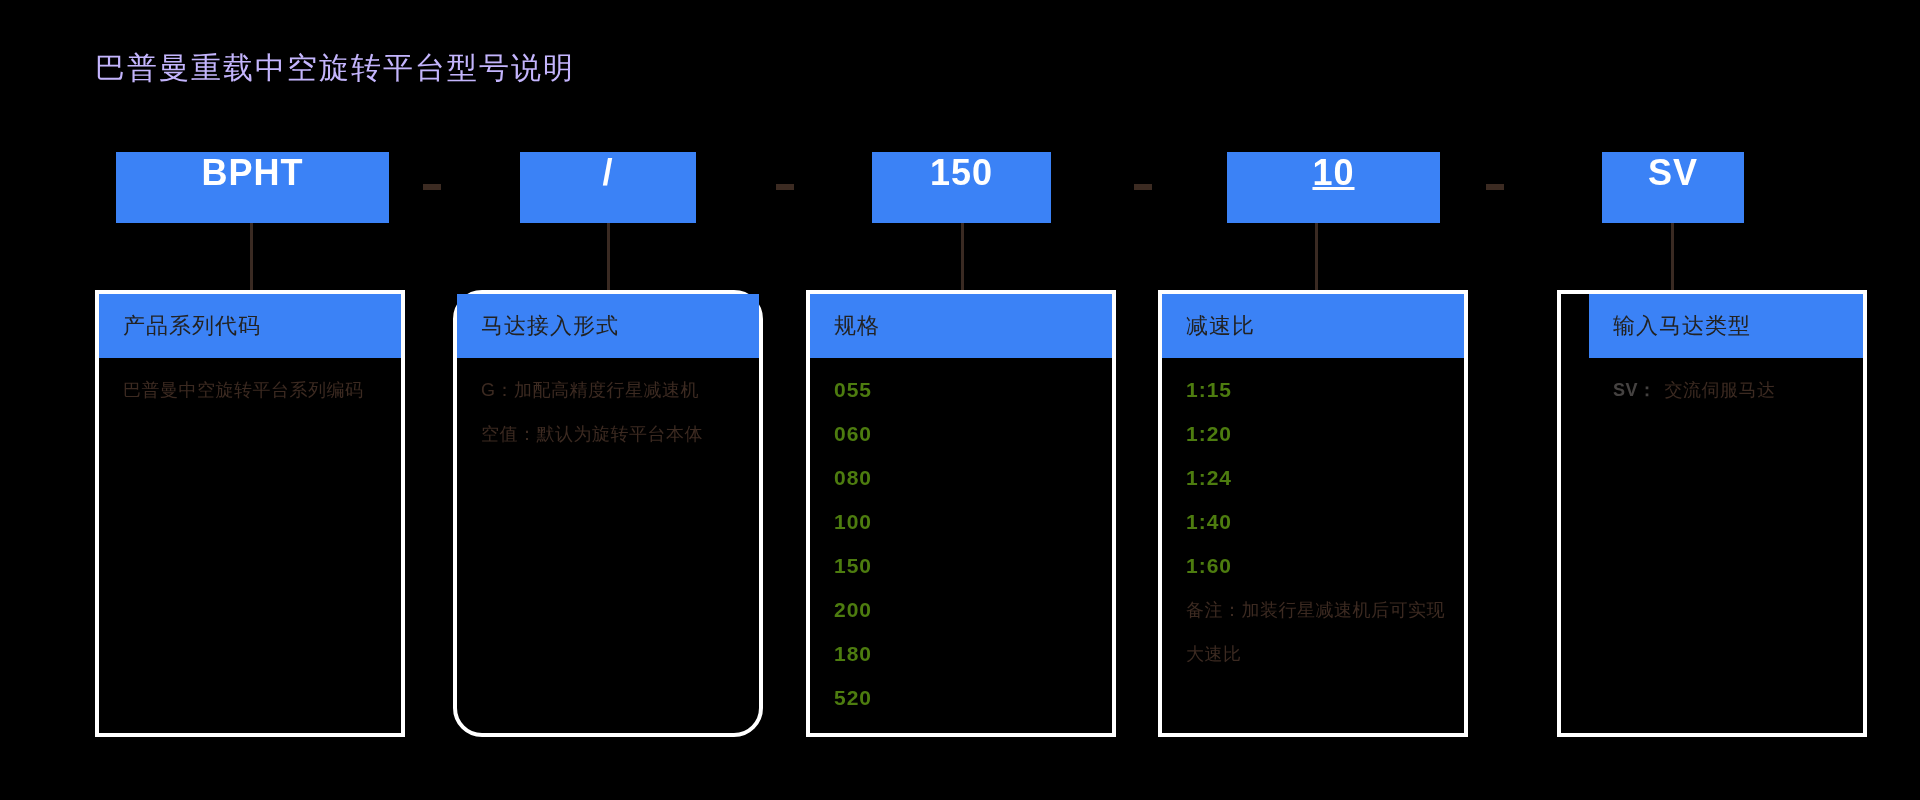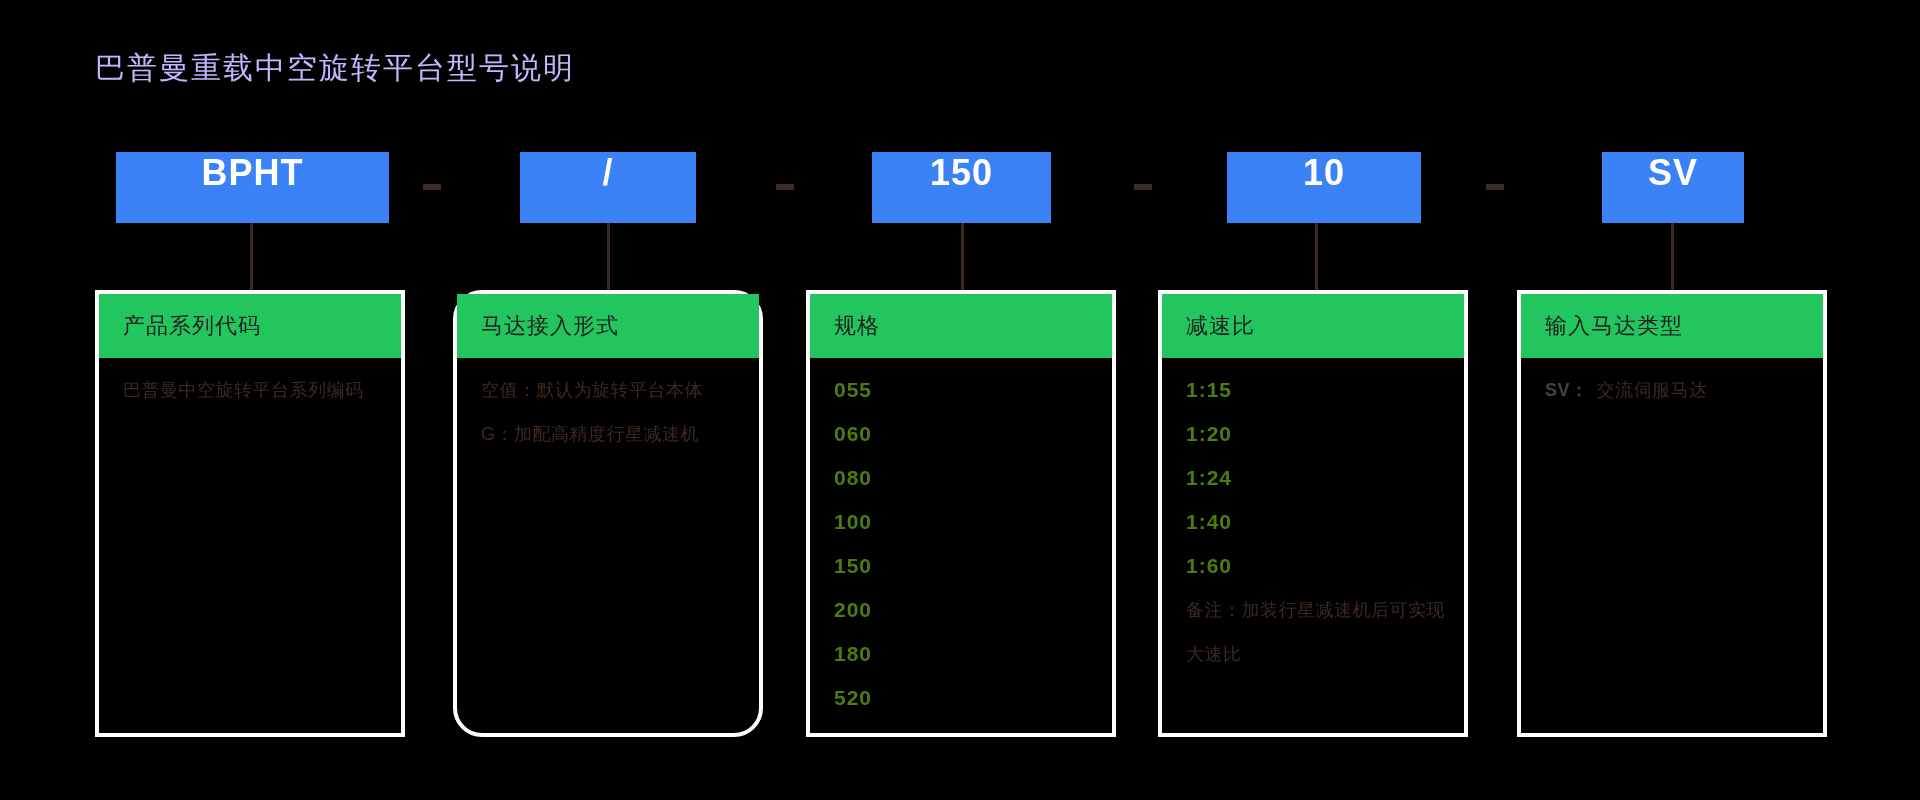--- a/index.html
+++ b/index.html
@@ -10,34 +10,34 @@
 
   .page-title{position:absolute;left:95px;top:48px;font-size:30px;font-weight:normal;
               color:#c4b5fd;letter-spacing:2px;white-space:nowrap;}
 
   .code-box{position:absolute;top:152px;height:71px;background:#3b82f6;color:#fff;
             display:flex;align-items:flex-start;justify-content:center;
             font-size:36px;font-weight:bold;letter-spacing:1px;}
   .seg0{left:116px;width:273px;}
   .seg1{left:520px;width:176px;}
   .seg2{left:872px;width:179px;}
-  .seg3{left:1227px;width:194px;}
+  .seg3{left:1227px;width:213px;text-decoration:underline;}
   .seg4{left:1602px;width:142px;}
 
   .dash{position:absolute;top:184px;width:18px;height:6px;background:#3c2b22;}
   .dash0{left:423px;} .dash1{left:776px;} .dash2{left:1134px;} .dash3{left:1486px;}
 
   .connector{position:absolute;top:223px;height:67px;width:3px;background:#3a2a22;}
   .conn0{left:250px;} .conn1{left:607px;} .conn2{left:961px;} .conn3{left:1315px;} .conn4{left:1671px;}
 
   .panel{position:absolute;top:290px;width:310px;height:447px;box-sizing:border-box;
          border:4px solid #fff;background:#000;}
-  .panel0{left:95px;} .panel1{left:453px;border-radius:29px;} .panel2{left:806px;} .panel3{left:1158px;} .panel4{left:1517px;}
+  .panel0{left:95px;} .panel1{left:453px;border-radius:29px;} .panel2{left:806px;} .panel3{left:1158px;} .panel4{left:1557px;padding-left:28px;}
 
-  .panel-header{height:64px;background:#22c55e;display:flex;align-items:center;
+  .panel-header{height:64px;background:#3b82f6;display:flex;align-items:center;
                 padding:0 24px;font-size:22px;font-weight:500;color:#222;
                 letter-spacing:1px;white-space:nowrap;}
   .panel-body{padding:10px 24px 0;}
 
   .line{height:44px;display:flex;align-items:center;font-size:18px;color:#3c2a21;
         white-space:nowrap;letter-spacing:0.5px;}
   .line.num{font-size:21px;font-weight:bold;color:#4d7c0f;letter-spacing:1px;}
   .line .prefix{color:#454241;font-weight:bold;margin-right:8px;}
 </style>
 </head>
@@ -80,22 +80,22 @@
   <div class="panel panel0">
     <div class="panel-header">产品系列代码</div>
     <div class="panel-body">
       <div class="line">巴普曼中空旋转平台系列编码</div>
     </div>
   </div>
 
   <div class="panel panel1">
     <div class="panel-header">马达接入形式</div>
     <div class="panel-body">
+      <div class="line">G：加配高精度行星减速机</div>
       <div class="line">空值：默认为旋转平台本体</div>
-      <div class="line">G：加配高精度行星减速机</div>
     </div>
   </div>
 
   <div class="panel panel2">
     <div class="panel-header">规格</div>
     <div class="panel-body">
       <div class="line num">055</div>
       <div class="line num">060</div>
       <div class="line num">080</div>
       <div class="line num">100</div>

